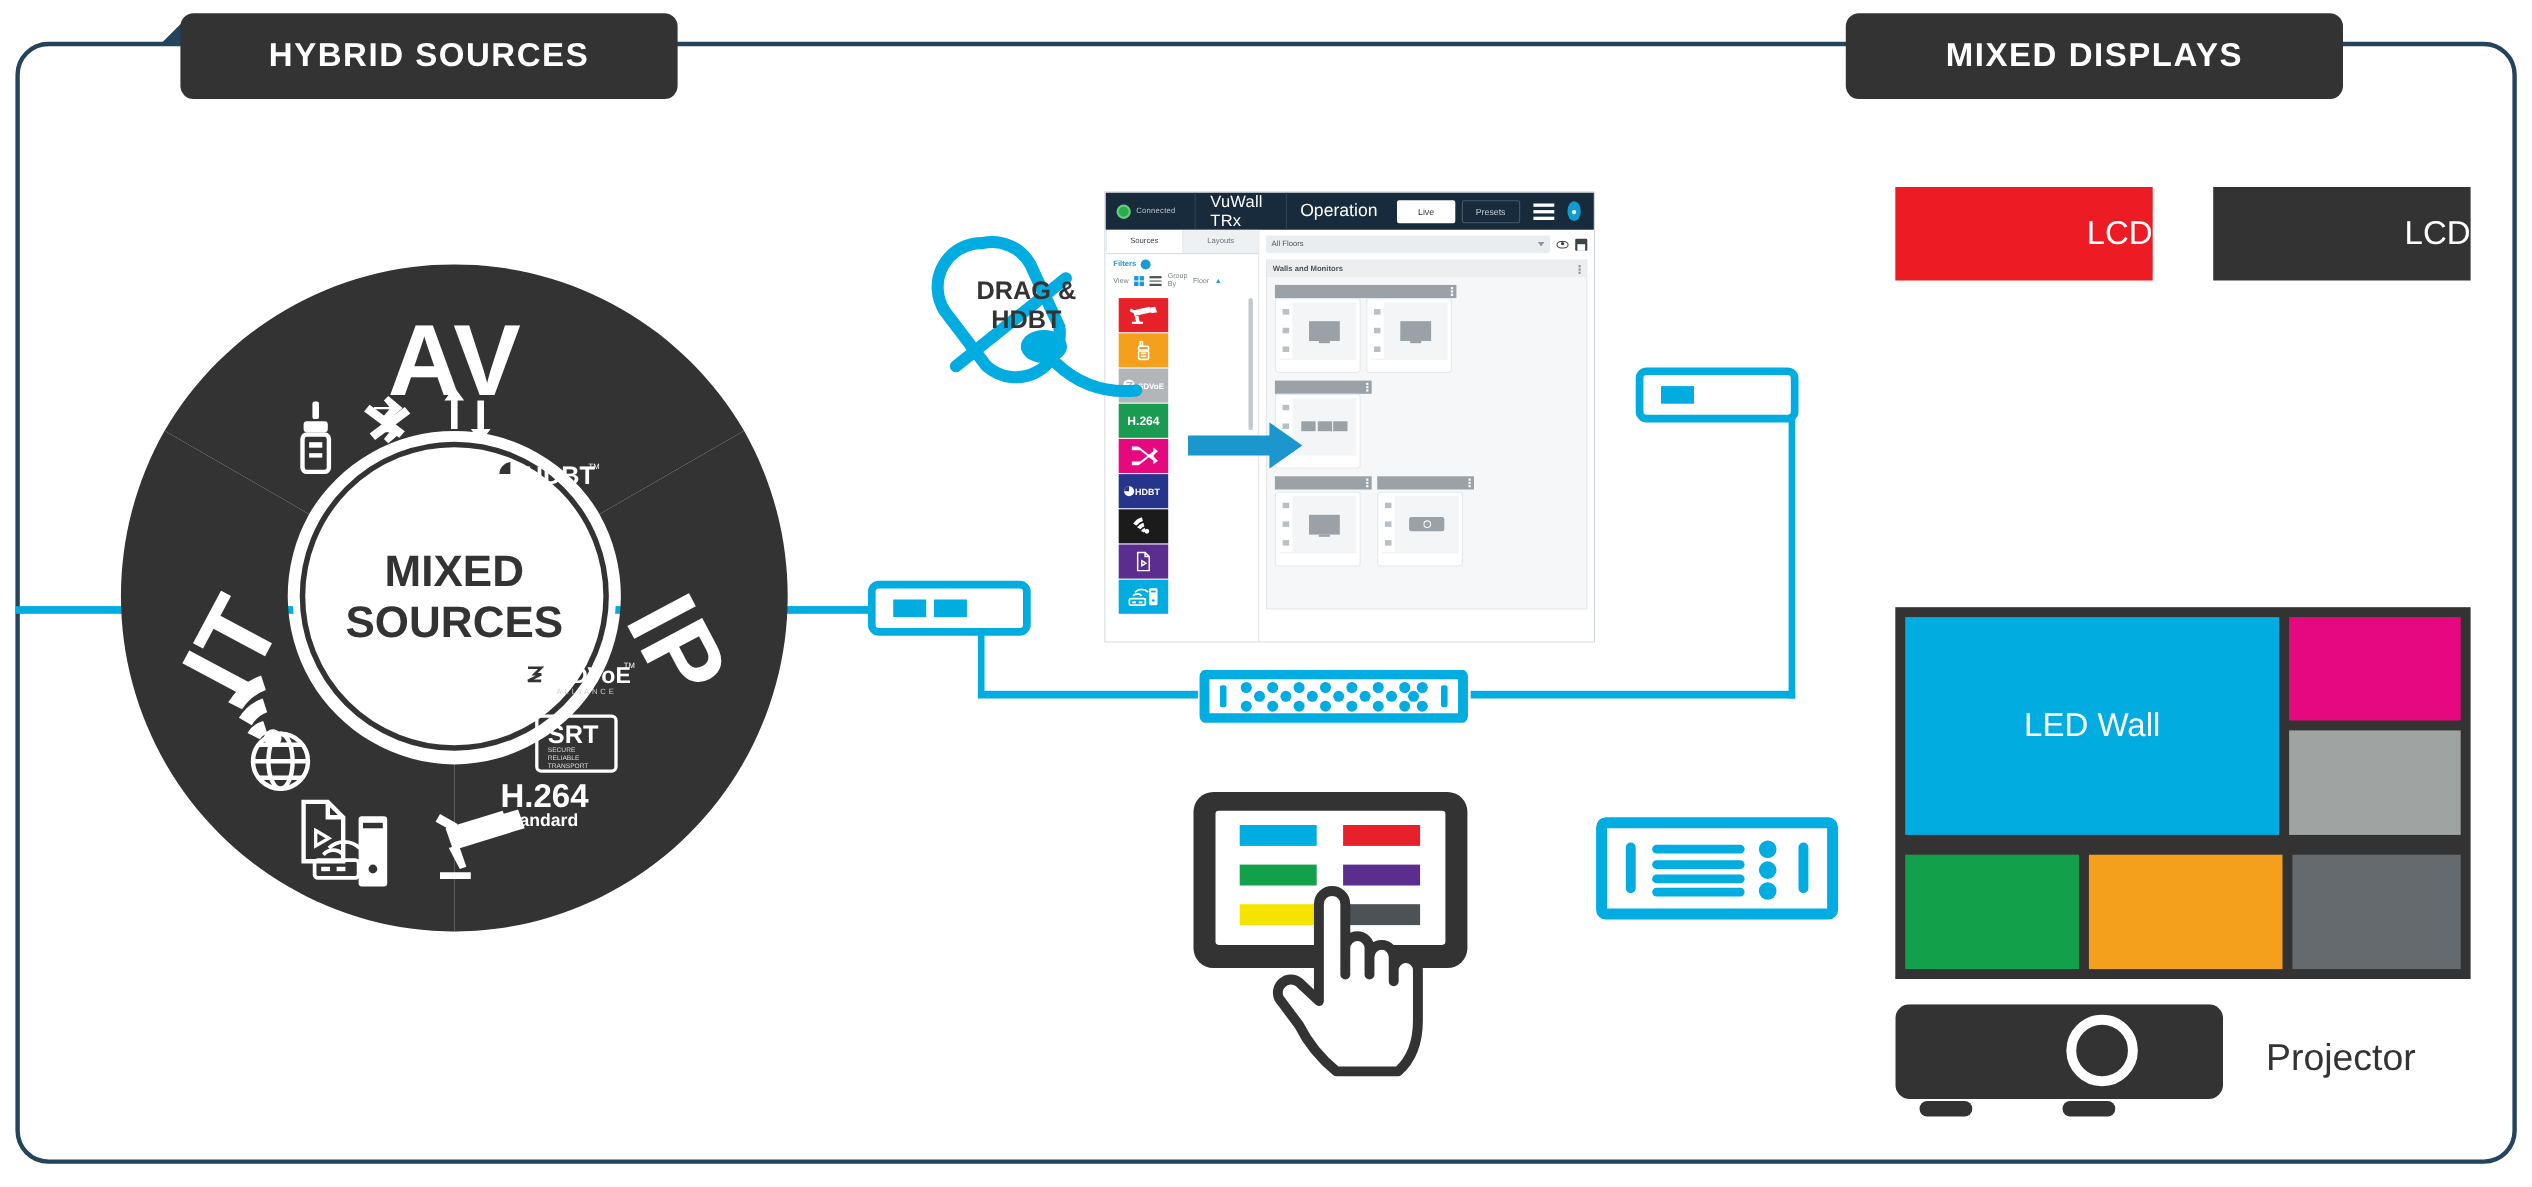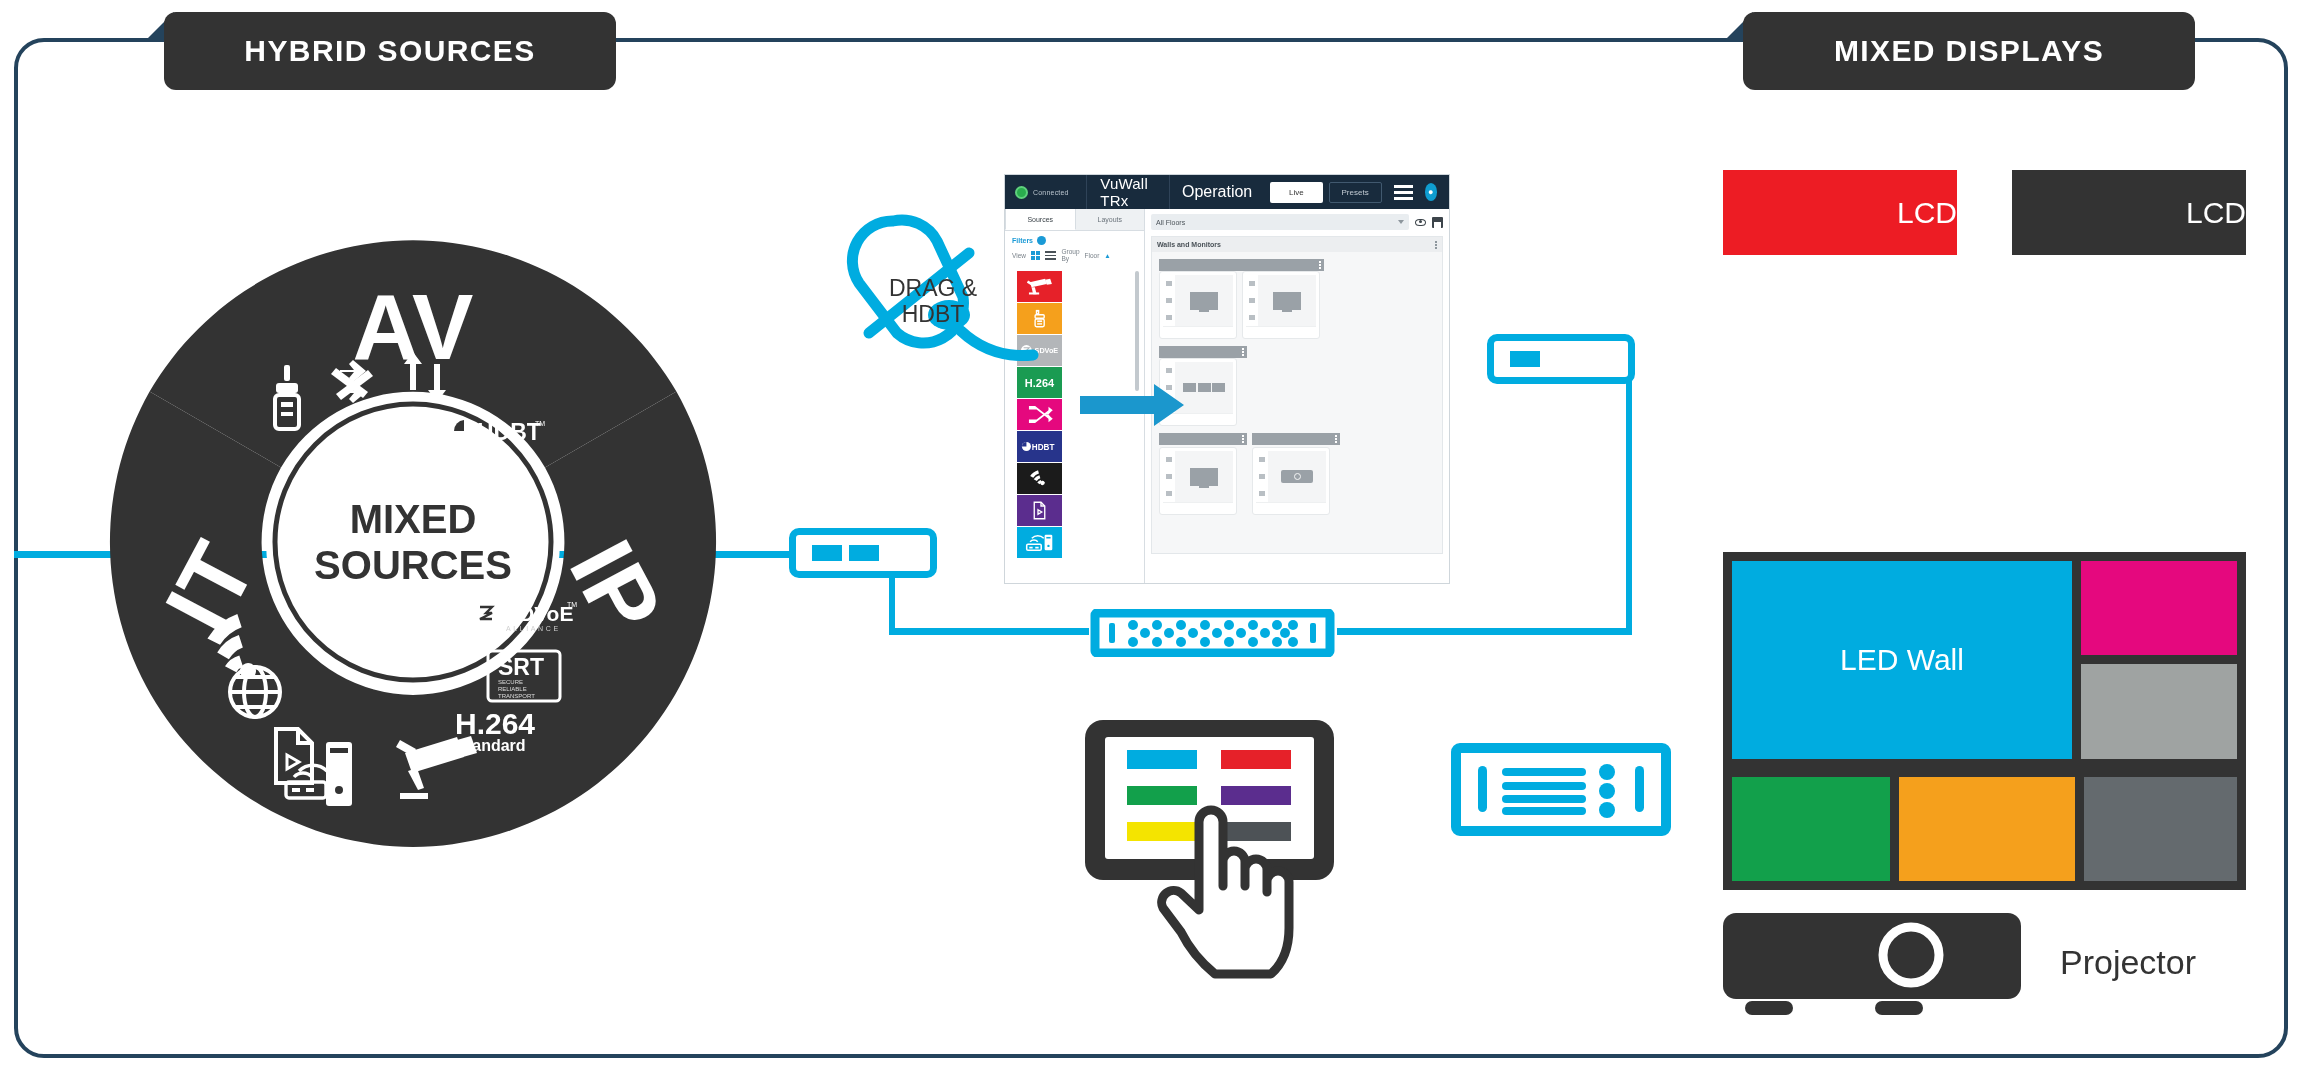--- a/index.html
+++ b/index.html
@@ -30,39 +30,39 @@
     font-size: 30px; font-weight: bold; letter-spacing: 1.4px;
     z-index: 6;
   }
   .tab-fold {
     position: absolute; z-index: 5;
     width: 28px; height: 28px;
     background: #24435c;
   }
   #tab-hybrid { left: 164px; top: 12px; width: 452px; }
   #fold-hybrid { left: 146px; top: 12px; clip-path: polygon(100% 0, 100% 100%, 0 100%); }
-  #tab-displays { left: 1743px; top: 12px; width: 452px; }
+  #tab-displays { left: 1678px; top: 12px; width: 452px; }
   #fold-displays { left: 1725px; top: 12px; clip-path: polygon(100% 0, 100% 100%, 0 100%); }
 
   
   .link { position: absolute; background: #00ace0; z-index: 2; }
 
   
   #wheel { position: absolute; left: 108px; top: 237px; width: 610px; height: 610px; z-index: 3; }
   #wheel svg { display: block; }
   .seg-label { fill:#fff; font-family:"Liberation Sans",sans-serif; font-weight:bold; }
   .hub-text { fill:#333; font-family:"Liberation Sans",sans-serif; font-weight:bold;
               font-size:40px; text-anchor:middle; }
 
   
   #dnd { position: absolute; left: 845px; top: 205px; width: 200px; height: 180px; z-index: 7; }
   #dnd-label {
     position: absolute; left: 868px; top: 252px; width: 130px;
-    color: #333; font-size: 23px; font-weight: normal;
-    line-height: 1.12; text-align: center; z-index: 8; margin-top: 24px;
+    color: #333; font-size: 23px; font-weight: bold;
+    line-height: 1.12; text-align: center; z-index: 8;
   }
 
   
   #app {
     position: absolute; left: 1004px; top: 174px;
     width: 446px; height: 410px;
     background: #ffffff; border: 1px solid #cfd6db;
     z-index: 5; overflow: hidden;
     font-size: 7px;
   }

